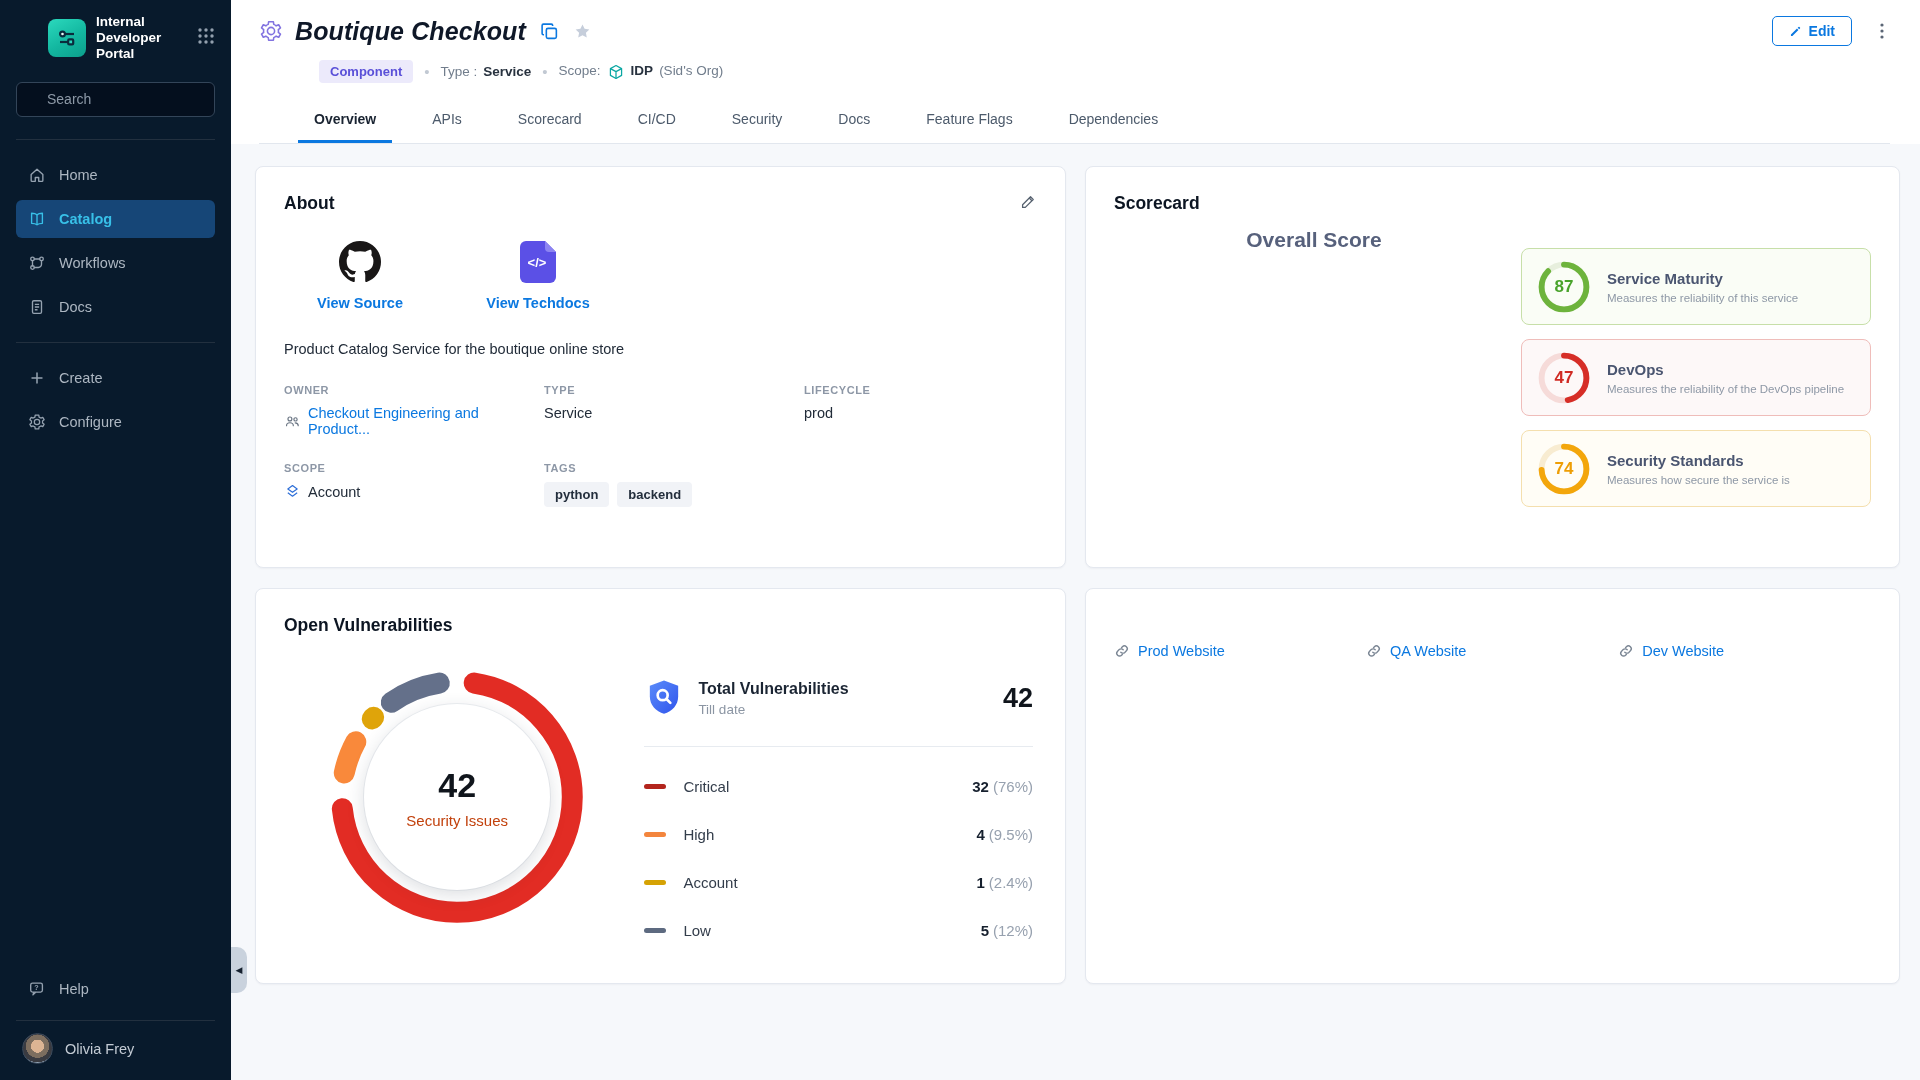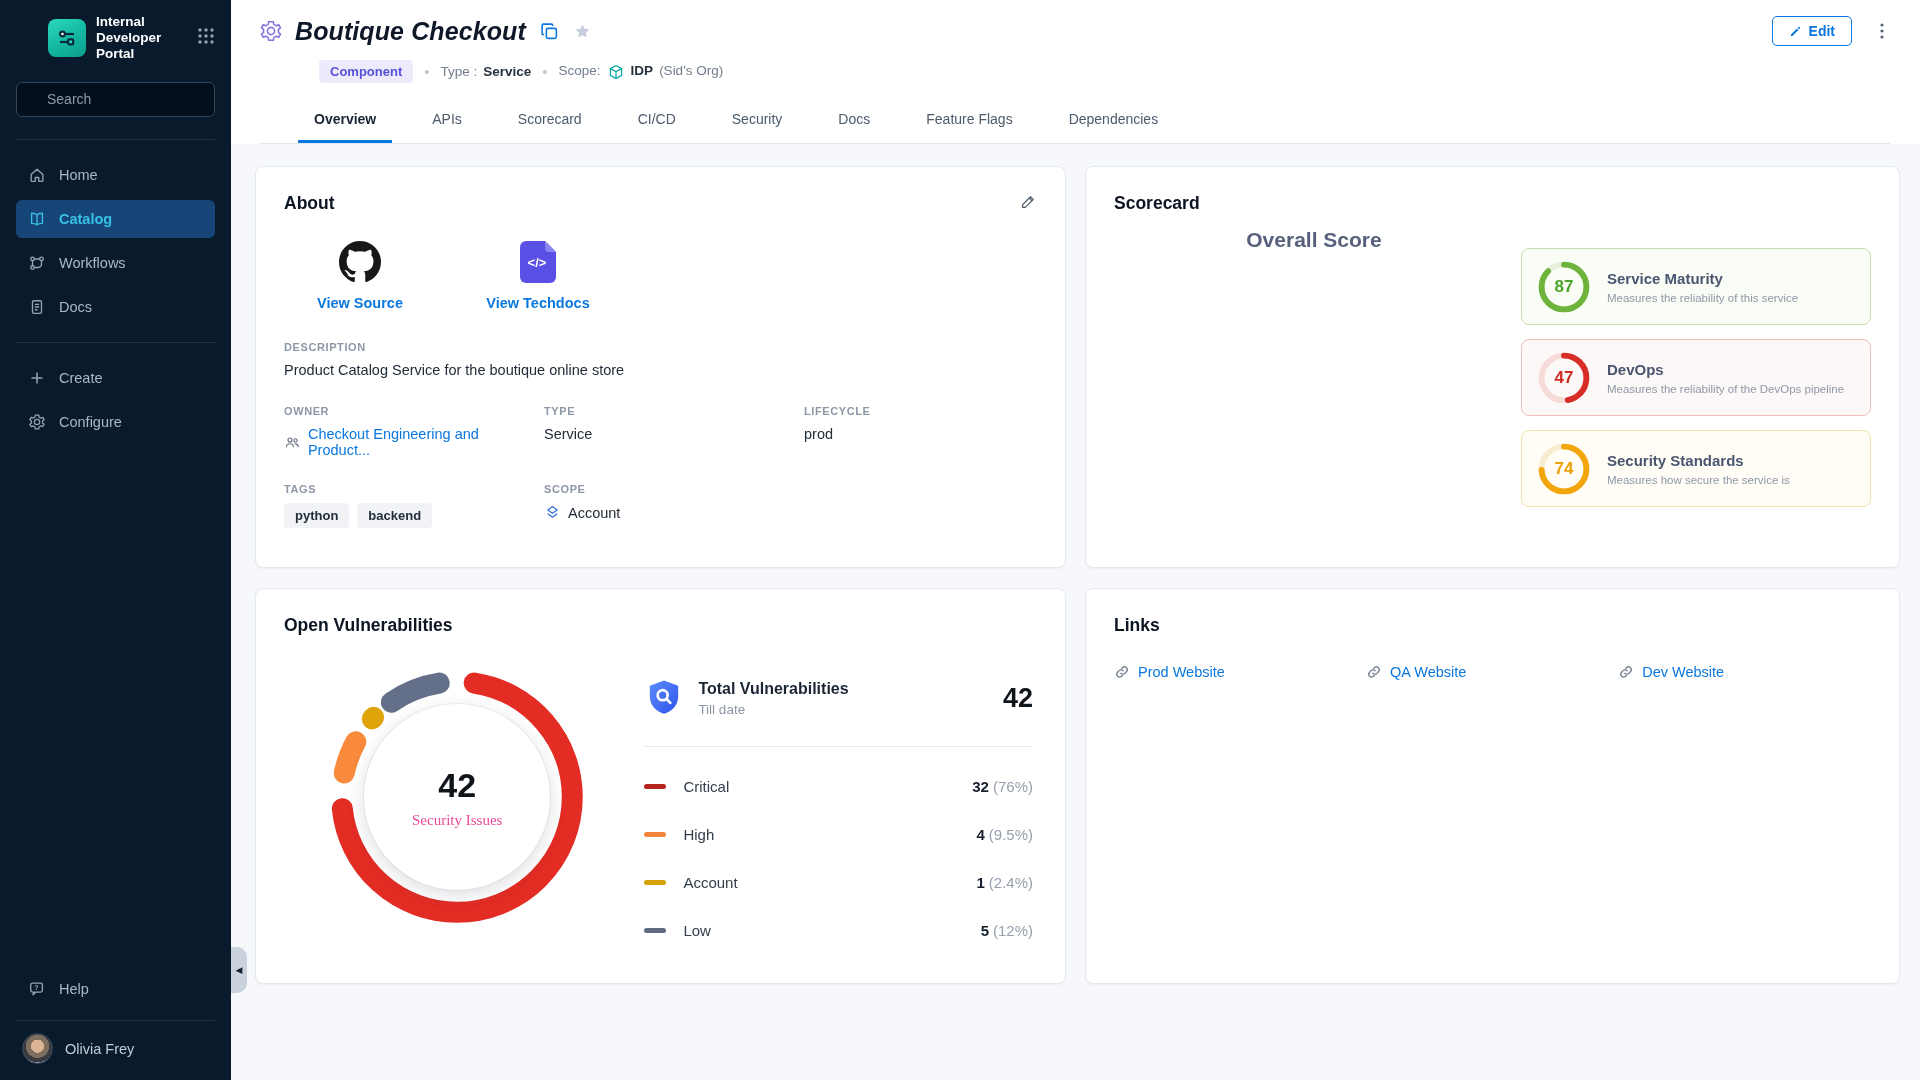--- a/index.html
+++ b/index.html
@@ -90,21 +90,21 @@
   .mini-desc { margin-top:5px; font-size:11.5px; color:#8e98a6; }
 
   
   .vuln-body { display:flex; margin-top:6px; }
   .vuln-left { width:46%; display:flex; justify-content:center; }
   .vuln-donut-wrap { position:relative; width:262px; height:262px; margin-top:24px; }
   .vuln-donut-wrap svg { width:262px; height:262px; display:block; }
   .seg { fill:none; stroke-width:8; stroke-linecap:round; }
   .vuln-center { position:absolute; left:50%; top:50%; width:186px; height:186px; transform:translate(-50%,-50%); background:#fff; border-radius:50%; box-shadow:0 5px 18px rgba(40,50,70,.16), 0 0 0 1px #f0f2f5; display:flex; flex-direction:column; align-items:center; justify-content:center; }
   .vuln-num { font-size:34px; font-weight:700; color:#10151c; }
-  .vuln-cap { margin-top:7px; font-size:15px; color:#ec4899;font-family:Liberation Serif, serif; }
+  .vuln-cap { margin-top:7px; font-size:15px; color:#c2410c; }
   .vuln-right { width:54%; padding:10px 4px 0 14px; }
   .total-row { display:flex; align-items:center; margin-top:24px; }
   .total-text { margin-left:14px; }
   .total-title { font-size:16px; font-weight:700; color:#1b2533; }
   .total-sub { margin-top:4px; font-size:13.5px; color:#8b95a3; }
   .total-val { margin-left:auto; font-size:27px; font-weight:700; color:#10151c; }
   .vuln-div { height:1px; background:#e7ebf0; margin-top:26px; }
   .sev-row { display:flex; align-items:center; margin-top:31px; }
   .sev-dash { width:22px; height:5px; border-radius:3px; flex-shrink:0; }
   .sev-label { margin-left:17px; font-size:15px; color:#333d4b; }
@@ -325,21 +325,20 @@
               <svg width="36" height="42" viewBox="0 0 36 42">
                 <path d="M6 0h19l11 11v25a6 6 0 0 1-6 6H6a6 6 0 0 1-6-6V6a6 6 0 0 1 6-6z" fill="#5b50e6"></path>
                 <path d="M25 0l11 11h-7a4 4 0 0 1-4-4z" fill="#8d84f2"></path>
                 <text x="17" y="26" font-size="13" font-weight="bold" fill="#ffffff" text-anchor="middle" font-family="Liberation Sans, sans-serif">&lt;/&gt;</text>
               </svg>
               <span class="lbl">View Techdocs</span>
             </div>
           </div>
 
           <div class="desc-block">
-            <div class="field-label">DESCRIPTION</div>
             <div class="field-value">Product Catalog Service for the boutique online store</div>
           </div>
 
           <div class="fields-grid">
             <div>
               <div class="field-label">OWNER</div>
               <div class="field-value owner-link">
                 <svg width="17" height="17" viewBox="0 0 20 20" fill="none" stroke="#6b7684" stroke-width="1.4" stroke-linecap="round">
                   <circle cx="7" cy="7" r="2.3"></circle>
                     <path d="M3 15c0-2.2 1.8-3.5 4-3.5s4 1.3 4 3.5"></path>
@@ -354,34 +353,34 @@
               <div class="field-value">Service</div>
             </div>
             <div>
               <div class="field-label">LIFECYCLE</div>
               <div class="field-value">prod</div>
             </div>
           </div>
 
           <div class="fields-grid2">
             <div>
-              <div class="field-label">TAGS</div>
-              <div class="tags">
-                <span class="tag-pill">python</span>
-                <span class="tag-pill">backend</span>
-              </div>
-            </div>
-            <div>
               <div class="field-label">SCOPE</div>
               <div class="field-value scope-val">
                 <svg width="17" height="17" viewBox="0 0 20 20" fill="none" stroke="#2e6fd8" stroke-width="1.4" stroke-linejoin="round">
                   <path d="M10 3l5.5 4L10 11 4.5 7z"></path>
                     <path d="M4.5 11.5L10 15.5l5.5-4"></path>
                 </svg>
                 <span>Account</span>
+              </div>
+            </div>
+            <div>
+              <div class="field-label">TAGS</div>
+              <div class="tags">
+                <span class="tag-pill">python</span>
+                <span class="tag-pill">backend</span>
               </div>
             </div>
             <div></div>
           </div>
         </section>
 
         <section class="card">
           <div class="card-head">
             <span class="card-title">Scorecard</span>
           </div>
@@ -499,23 +498,20 @@
               <div class="sev-row">
                 <span class="sev-dash" style="background: rgb(93, 106, 128);"></span>
                 <span class="sev-label">Low</span>
                 <span class="sev-right"><span class="sev-count">5</span><span class="sev-pct">(12%)</span></span>
               </div>
             </div>
           </div>
         </section>
 
         <section class="card">
-          <div class="card-head">
-            <span class="card-title">Links</span>
-          </div>
           <div class="links-row">
             <div class="link-item">
               <svg width="16" height="16" viewBox="0 0 20 20" fill="none" stroke="#7b8694" stroke-width="1.7" stroke-linecap="round">
                 <path d="M8.5 11.5a3.5 3.5 0 0 0 5 .3l2-2a3.5 3.5 0 0 0-5-5L9.4 5.9"></path>
                 <path d="M11.5 8.5a3.5 3.5 0 0 0-5-.3l-2 2a3.5 3.5 0 0 0 5 5l1.1-1.1"></path>
               </svg>
               <span class="lbl">Prod Website</span>
             </div>
             <div class="link-item">
               <svg width="16" height="16" viewBox="0 0 20 20" fill="none" stroke="#7b8694" stroke-width="1.7" stroke-linecap="round">

